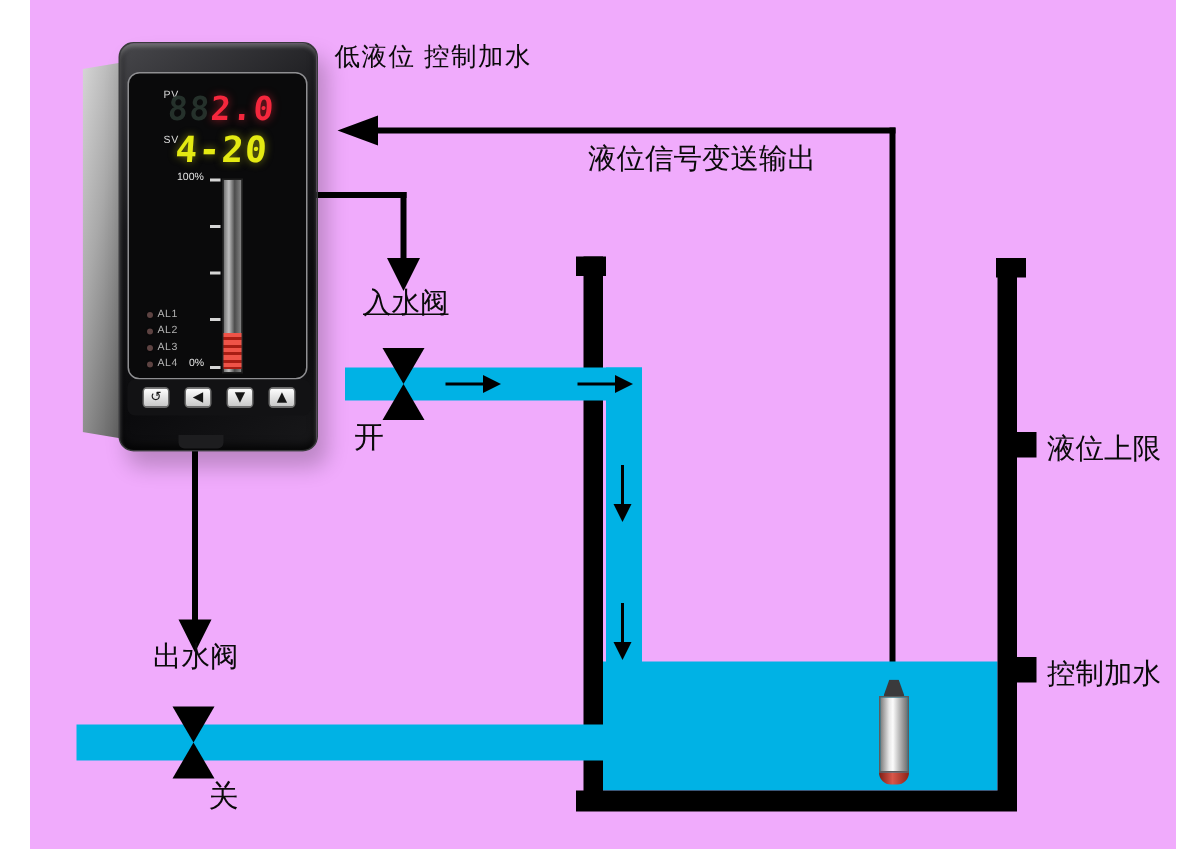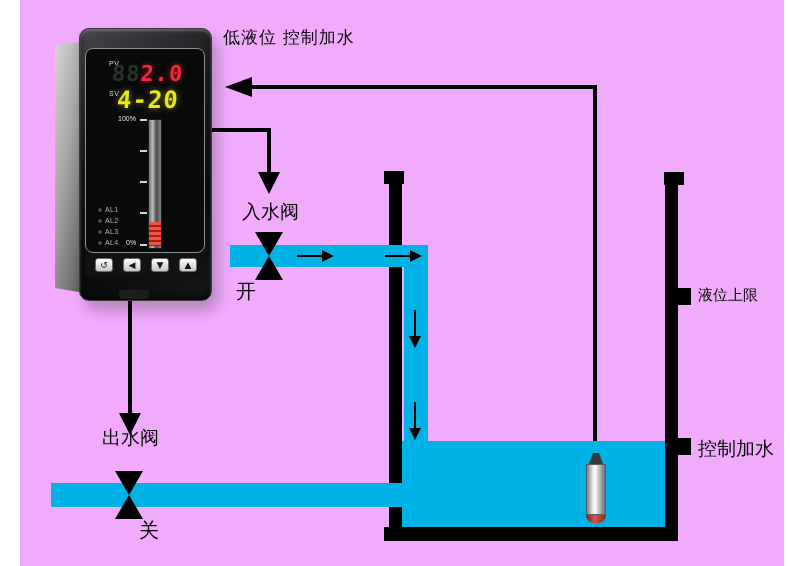--- a/index.html
+++ b/index.html
@@ -66,25 +66,26 @@
                border:1px solid #5c5c5c;box-sizing:border-box;}
   .sensor-tip{position:absolute;left:1px;top:62px;width:20px;height:8px;
               background:linear-gradient(90deg,#7e1d14,#d8574a 45%,#8c2318);border-radius:0 0 9px 9px;}
 </style>
 </head>
 <body>
 
 <div class="canvas">
 
   <div class="txt" style="left:203px;top:26px;font-size:17px;letter-spacing:1px;">低液位 控制加水</div>
-  <div class="txt" style="left:222px;top:199px;font-size:19px;">入水阀</div>
+  <div class="txt" style="left:372px;top:93px;font-size:19px;">液位信号变送输出</div>
+  <div class="txt" style="left:222px;top:189px;font-size:19px;text-decoration:underline;">入水阀</div>
   <div class="txt" style="left:216px;top:278px;font-size:20px;">开</div>
   <div class="txt" style="left:82px;top:425px;font-size:19px;z-index:8;">出水阀</div>
   <div class="txt" style="left:119px;top:517px;font-size:20px;z-index:8;">关</div>
-  <div class="txt" style="left:678px;top:286px;font-size:15px;">液位上限</div>
+  <div class="txt" style="left:678px;top:286px;font-size:19px;">液位上限</div>
   <div class="txt" style="left:678px;top:436px;font-size:19px;">控制加水</div>
 
   <div class="tri head-left" style="left:205px;top:77px;"></div>
   <div class="line" style="left:228px;top:85px;width:349px;height:4px;"></div>
   <div class="line" style="left:573px;top:85px;width:4px;height:372px;"></div>
 
   <div class="line" style="left:184px;top:128px;width:67px;height:4px;"></div>
   <div class="line" style="left:247px;top:128px;width:4px;height:46px;"></div>
   <div class="tri head-down-big" style="left:238px;top:172px;"></div>
 

